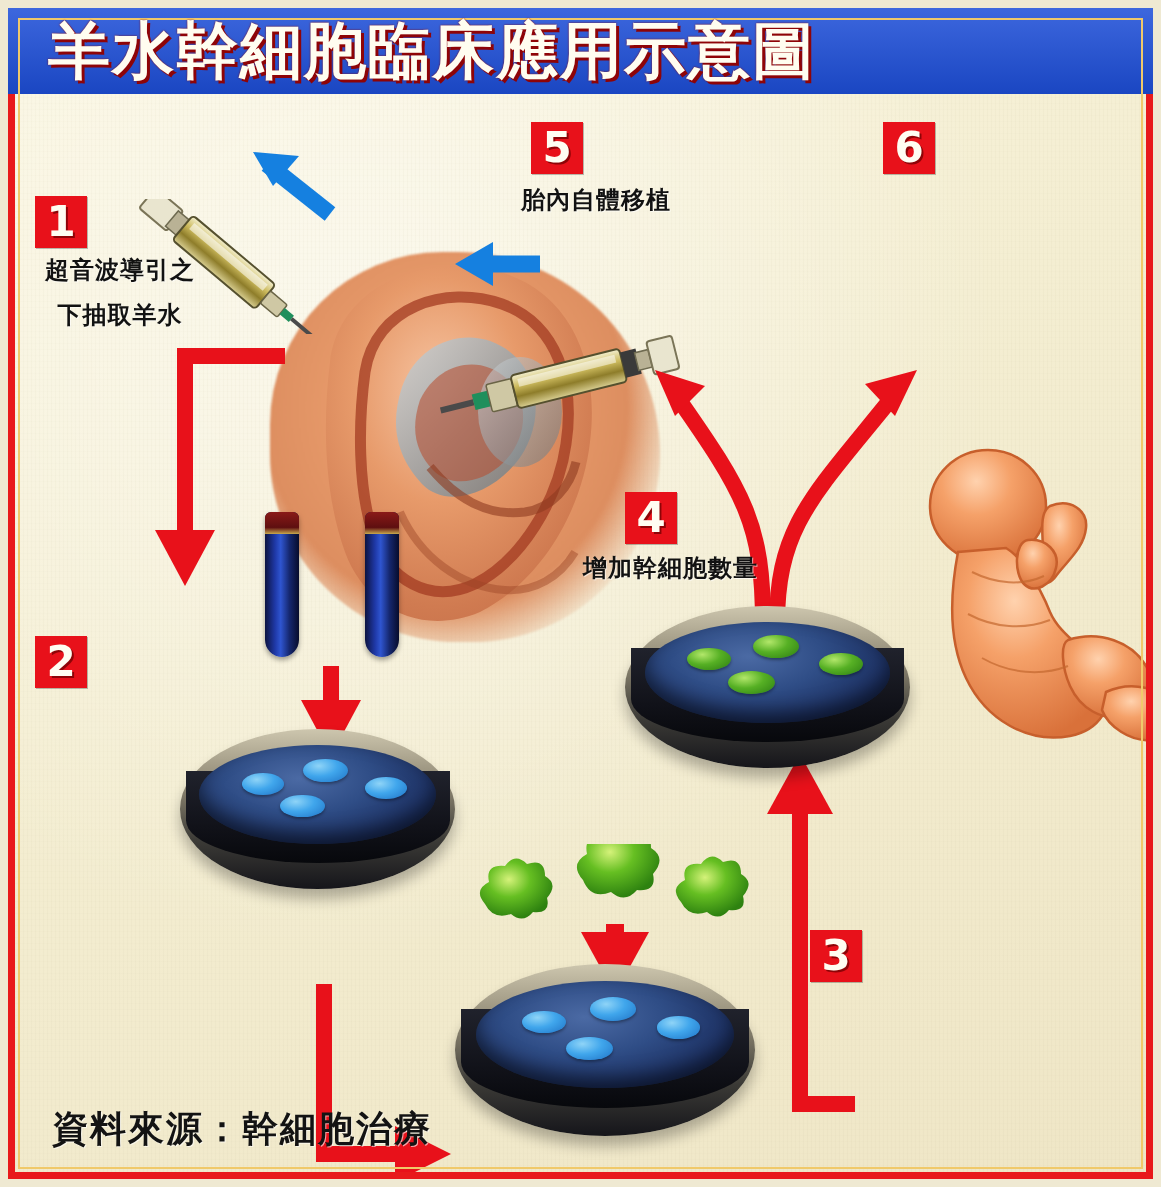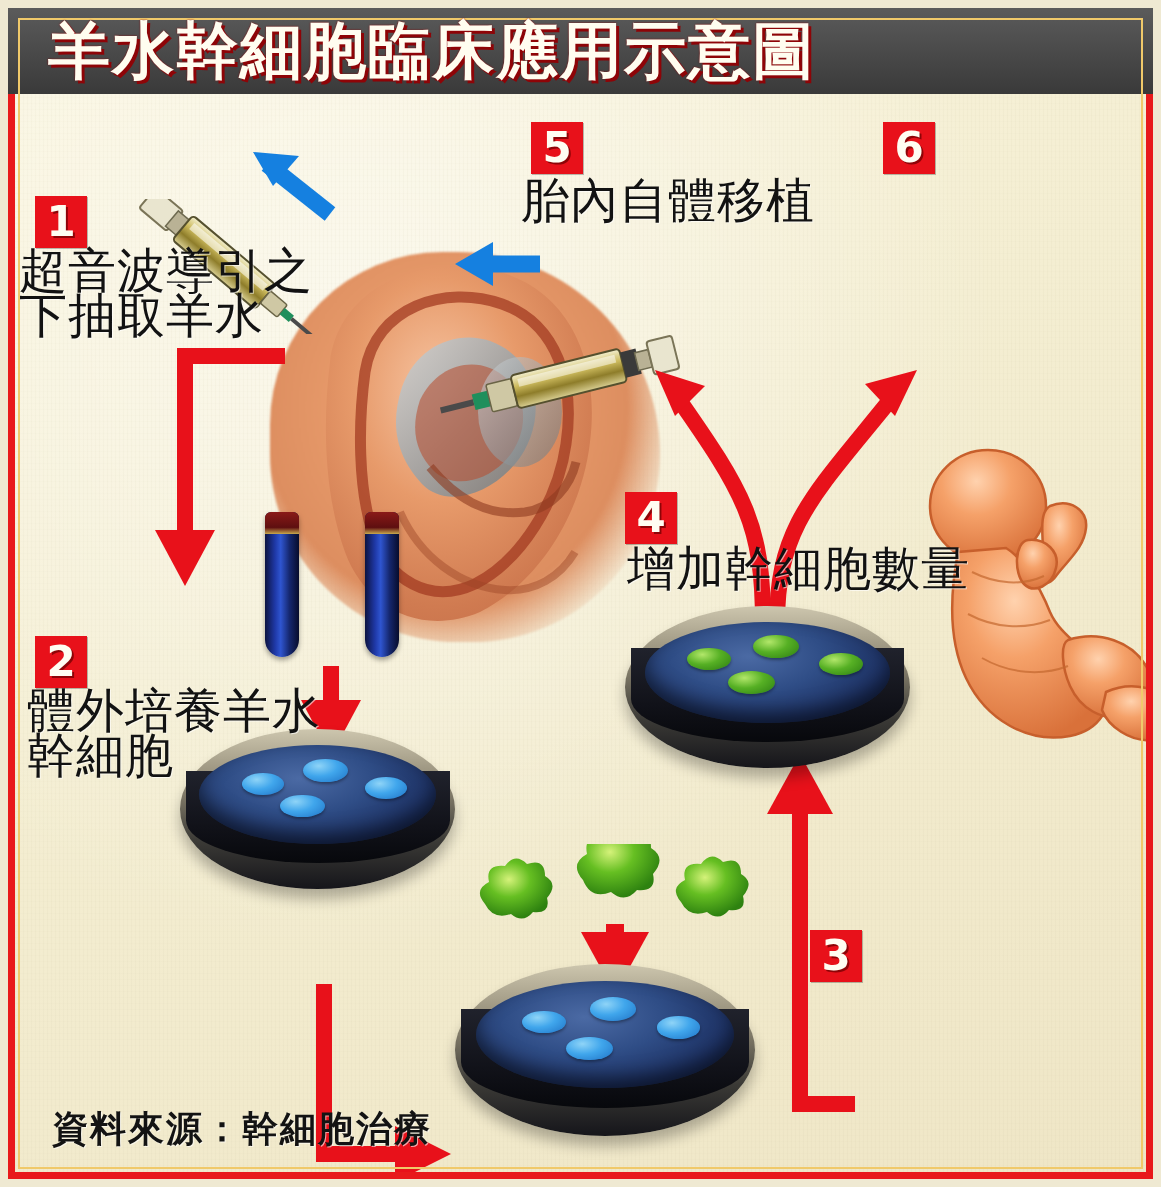--- a/index.html
+++ b/index.html
@@ -19,21 +19,21 @@
     background:#f7f2dc;
   }
   .inner-gold{
     position:absolute;left:18px;top:18px;width:1125px;height:1151px;
     border:2px solid #f0c96a;box-sizing:border-box;pointer-events:none;
   }
 
   
   .titlebar{
     position:absolute;left:8px;top:8px;width:1145px;height:86px;
-    background:#404040;box-sizing:border-box;
+    background:#1d4ed8;box-sizing:border-box;
     display:flex;align-items:center;
     overflow:hidden;
   }
   .titlebar:after{
     content:"";position:absolute;left:0;top:0;right:0;bottom:0;
     background:linear-gradient(180deg,rgba(255,255,255,.14),rgba(0,0,0,.10));
     pointer-events:none;
   }
   .title-text{
     position:relative;z-index:2;
@@ -65,22 +65,22 @@
   
   .badge{
     position:absolute;width:52px;height:52px;background:#e8111a;
     color:#fffdf2;font-size:42px;line-height:52px;text-align:center;
     font-weight:bold;
     text-shadow:2px 2px 0 #8e0407;
     box-shadow:1px 1px 0 rgba(0,0,0,.25);
   }
   .caption{
     position:absolute;
-    color:#121212;font-weight:normal;
-    font-size:48px;line-height:45px;
+    color:#121212;font-weight:bold;
+    font-size:24px;line-height:45px;
     letter-spacing:1px;
     text-shadow:1px 1px 0 rgba(255,255,255,.6);
     white-space:pre-line;
   }
   .source{
     position:absolute;left:52px;top:1105px;
     color:#131313;font-weight:bold;font-size:36px;letter-spacing:2px;
     text-shadow:1px 1px 0 rgba(255,255,255,.6);
   }
 
@@ -330,31 +330,29 @@
         <path d="M196,248 C222,236 252,244 262,262 C270,278 260,294 242,296 C220,298 198,282 192,266 Z"></path>
       </g>
       <g fill="none" stroke="#c4682f" stroke-width="2" opacity=".7">
         <path d="M62,128 C86,140 112,142 134,132"></path>
         <path d="M58,170 C84,184 114,186 140,176"></path>
         <path d="M72,214 C100,230 132,232 158,222"></path>
       </g>
     </svg>
 
     <div class="badge" style="left:20px;top:102px;">1</div>
-    <div class="caption" style="left:4px;top:154px;">超音波導引之
+    <div class="caption" style="left:30px;top:154px;text-align:center;">超音波導引之
 下抽取羊水</div>
 
     <div class="badge" style="left:20px;top:542px;">2</div>
-    <div class="caption" style="left:12px;top:594px;">體外培養羊水
-幹細胞</div>
 
     <div class="badge" style="left:795px;top:836px;">3</div>
 
     <div class="badge" style="left:610px;top:398px;">4</div>
-    <div class="caption" style="left:612px;top:452px;">增加幹細胞數量</div>
+    <div class="caption" style="left:568px;top:452px;">增加幹細胞數量</div>
 
     <div class="badge" style="left:516px;top:28px;">5</div>
     <div class="caption" style="left:506px;top:84px;">胎內自體移植</div>
 
     <div class="badge" style="left:868px;top:28px;">6</div>
 
   </div>
 
   <div class="source">資料來源：幹細胞治療</div>
 

